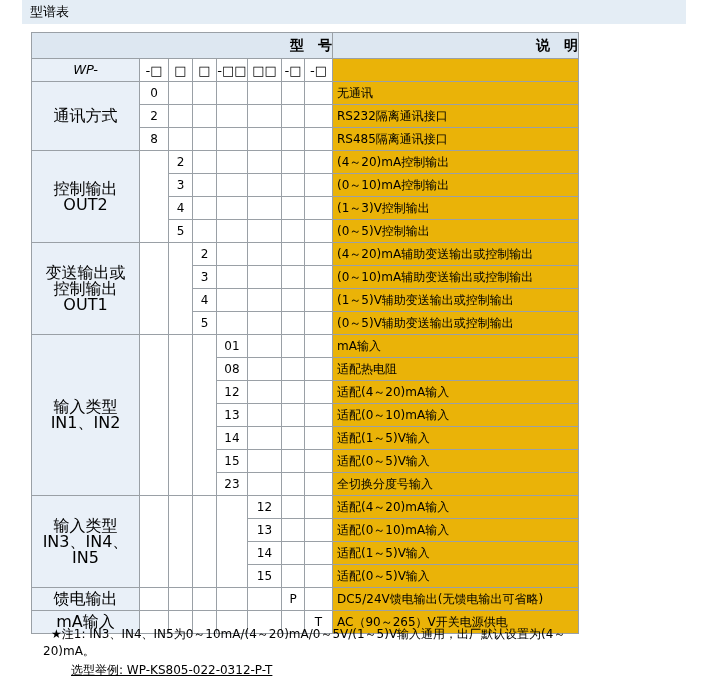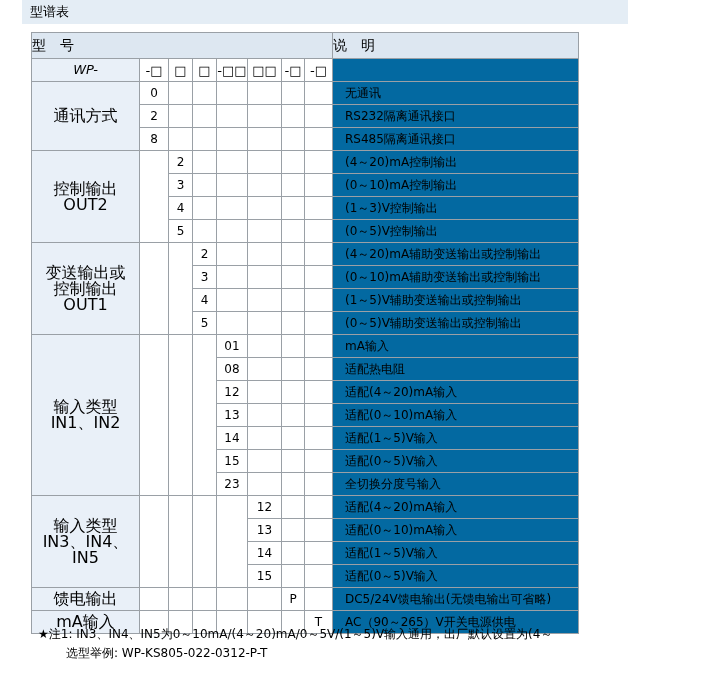--- a/index.html
+++ b/index.html
@@ -2,42 +2,42 @@
 <html><head>
 <meta charset="utf-8">
 <style>
   html,body{
     margin:0;padding:0;width:712px;height:689px;background:#ffffff;
     font-family:"DejaVu Sans","Liberation Sans",sans-serif;color:#000;
   }
   .page{position:relative;width:712px;height:689px;overflow:hidden;}
 
   .title-band{
-    position:absolute;left:22px;top:0;width:606px;height:24px;
+    position:absolute;left:22px;top:0;width:664px;height:24px;
     background:#e4edf5;display:flex;align-items:center;
   }
   .title-band .title{font-size:13px;padding-left:8px;color:#000;}
 
   .table-wrap{position:absolute;left:31px;top:32px;}
   table{border-collapse:collapse;table-layout:fixed;border:1px solid #7d7d7d;}
   th,td{
     border:1px solid #9aa0a6;padding:0;font-size:12px;color:#000;
     overflow:hidden;white-space:nowrap;vertical-align:middle;
   }
   tbody tr{height:23px;}
   thead tr{height:26px;}
-  th.hdr{background:#dde7f1;font-weight:normal;font-size:14px;text-align:left;}
+  th.hdr{background:#dde7f1;font-weight:bold;font-size:14px;text-align:right;}
   .label-cell{background:#e9f0f8;text-align:center;font-size:16px;line-height:16px;}
   .code-cell{text-align:center;background:#ffffff;font-size:12px;}
   .model-row td{font-size:13px;font-style:italic;}
-  .desc-cell{text-align:left;padding-left:12px;background:#0369a1;}
-
-  .notes{position:absolute;left:30px;top:626px;width:660px;font-size:12px;line-height:17px;}
+  .desc-cell{text-align:left;padding-left:4px;background:#eab308;}
+
+  .notes{position:absolute;left:43px;top:626px;width:660px;font-size:12px;line-height:17px;}
   .notes .note-line1{text-indent:8px;}
-  .notes .example-line{margin-left:36px;margin-top:2px;}
+  .notes .example-line{margin-left:28px;margin-top:2px;text-decoration:underline;}
 </style>
 </head>
 <body>
 
 <div class="page">
 
   <div class="title-band">
     <span class="title">型谱表</span>
   </div>
 
@@ -299,16 +299,17 @@
             <td class="code-cell" rowspan="1"></td>
             <td class="code-cell">T</td>
             <td class="desc-cell">AC（90～265）V开关电源供电</td>
           </tr>
         </tbody>
     </table>
   </div>
 
   <div class="notes">
     <div class="note-line1">★注1: IN3、IN4、IN5为0～10mA/(4～20)mA/0～5V/(1～5)V输入通用，出厂默认设置为(4～</div>
+    <div class="note-line2">20)mA。</div>
     <div class="example-line">选型举例: WP-KS805-022-0312-P-T</div>
   </div>
 
 </div>
 
 </body></html>

